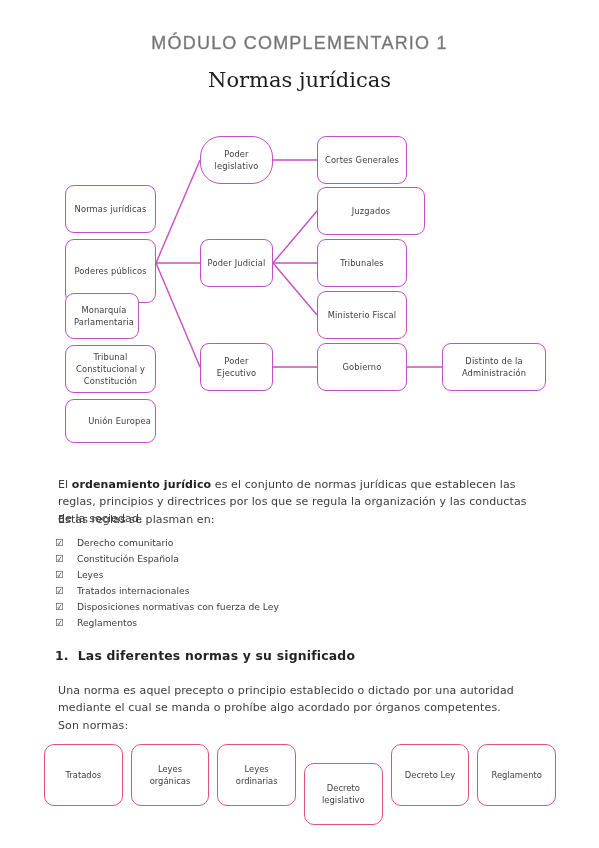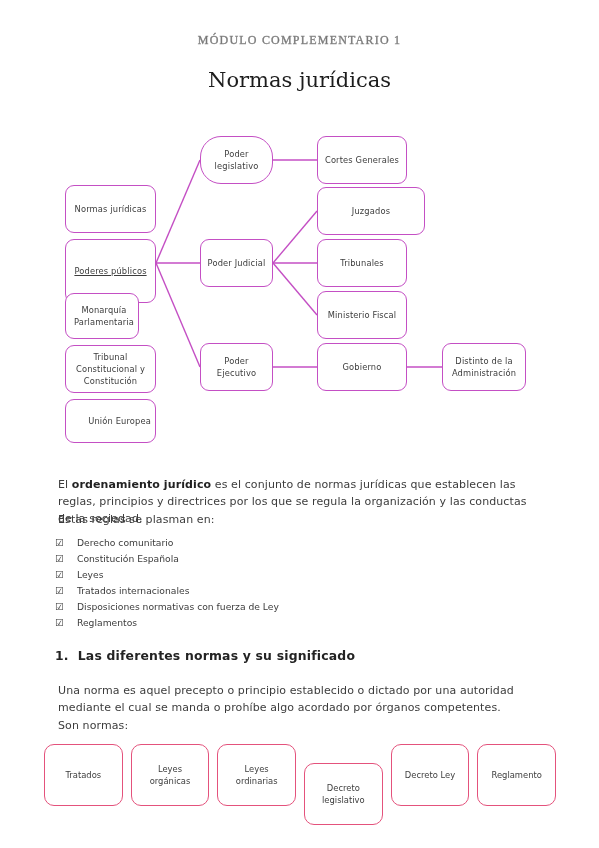--- a/index.html
+++ b/index.html
@@ -15,22 +15,22 @@
     color: #3a3a3a;
     overflow: hidden;
   }
 
   
   .title-main {
     position: absolute;
     left: 0; right: 0;
     top: 33px;
     text-align: center;
-    font-family: Liberation Serif, serif;
-    font-size: 12px;
+    font-family: Liberation Sans, sans-serif;
+    font-size: 18px;
     letter-spacing: 1.2px;
     color: #4a4a4a;
     -webkit-text-stroke: 0.4px #6a6a6a;
     opacity: 0.78;
   }
   .title-sub {
     position: absolute;
     left: 0; right: 0;
     top: 68px;
     text-align: center;
@@ -170,21 +170,21 @@
 
       <line x1="273" y1="242" x2="317" y2="242"></line>
 
       <line x1="407" y1="242" x2="442" y2="242"></line>
     </g>
   </svg>
 
   <div class="dbox" style="left:65px; top:60px; width:91px; height:48px;">
     <span>Normas jurídicas</span>
   </div>
-  <div class="dbox" style="left:65px; top:114px; width:91px; height:64px;text-decoration:underline;">
+  <div class="dbox" style="left:65px; top:114px; width:91px; height:64px;">
     <span>Poderes públicos</span>
   </div>
   <div class="dbox" style="left:65px; top:168px; width:74px; height:46px; white-space:pre-line;justify-content:flex-end;">
     <span>Monarquía
 Parlamentaria</span>
   </div>
   <div class="dbox" style="left:65px; top:220px; width:91px; height:48px; white-space:pre-line;">
     <span>Tribunal
 Constitucional y
 Constitución</span>
@@ -212,21 +212,21 @@
   <div class="dbox" style="left:317px; top:114px; width:90px; height:48px;">
     <span>Tribunales</span>
   </div>
   <div class="dbox" style="left:317px; top:166px; width:90px; height:48px;">
     <span>Ministerio Fiscal</span>
   </div>
   <div class="dbox" style="left:317px; top:218px; width:90px; height:48px;">
     <span>Gobierno</span>
   </div>
 
-  <div class="dbox" style="left:442px; top:218px; width:84px; height:48px; white-space:pre-line;">
+  <div class="dbox" style="left:442px; top:218px; width:104px; height:48px; white-space:pre-line;">
     <span>Distinto de la
 Administración</span>
   </div>
 </div>
 
 <div class="para p1"><span>El </span><b>ordenamiento jurídico</b><span> es el conjunto de normas jurídicas que establecen las reglas, principios y directrices por los que se regula la organización y las conductas de la sociedad.</span></div>
 
 <div class="para p2">Estas reglas se plasman en:</div>
 
 <div class="checklist">

